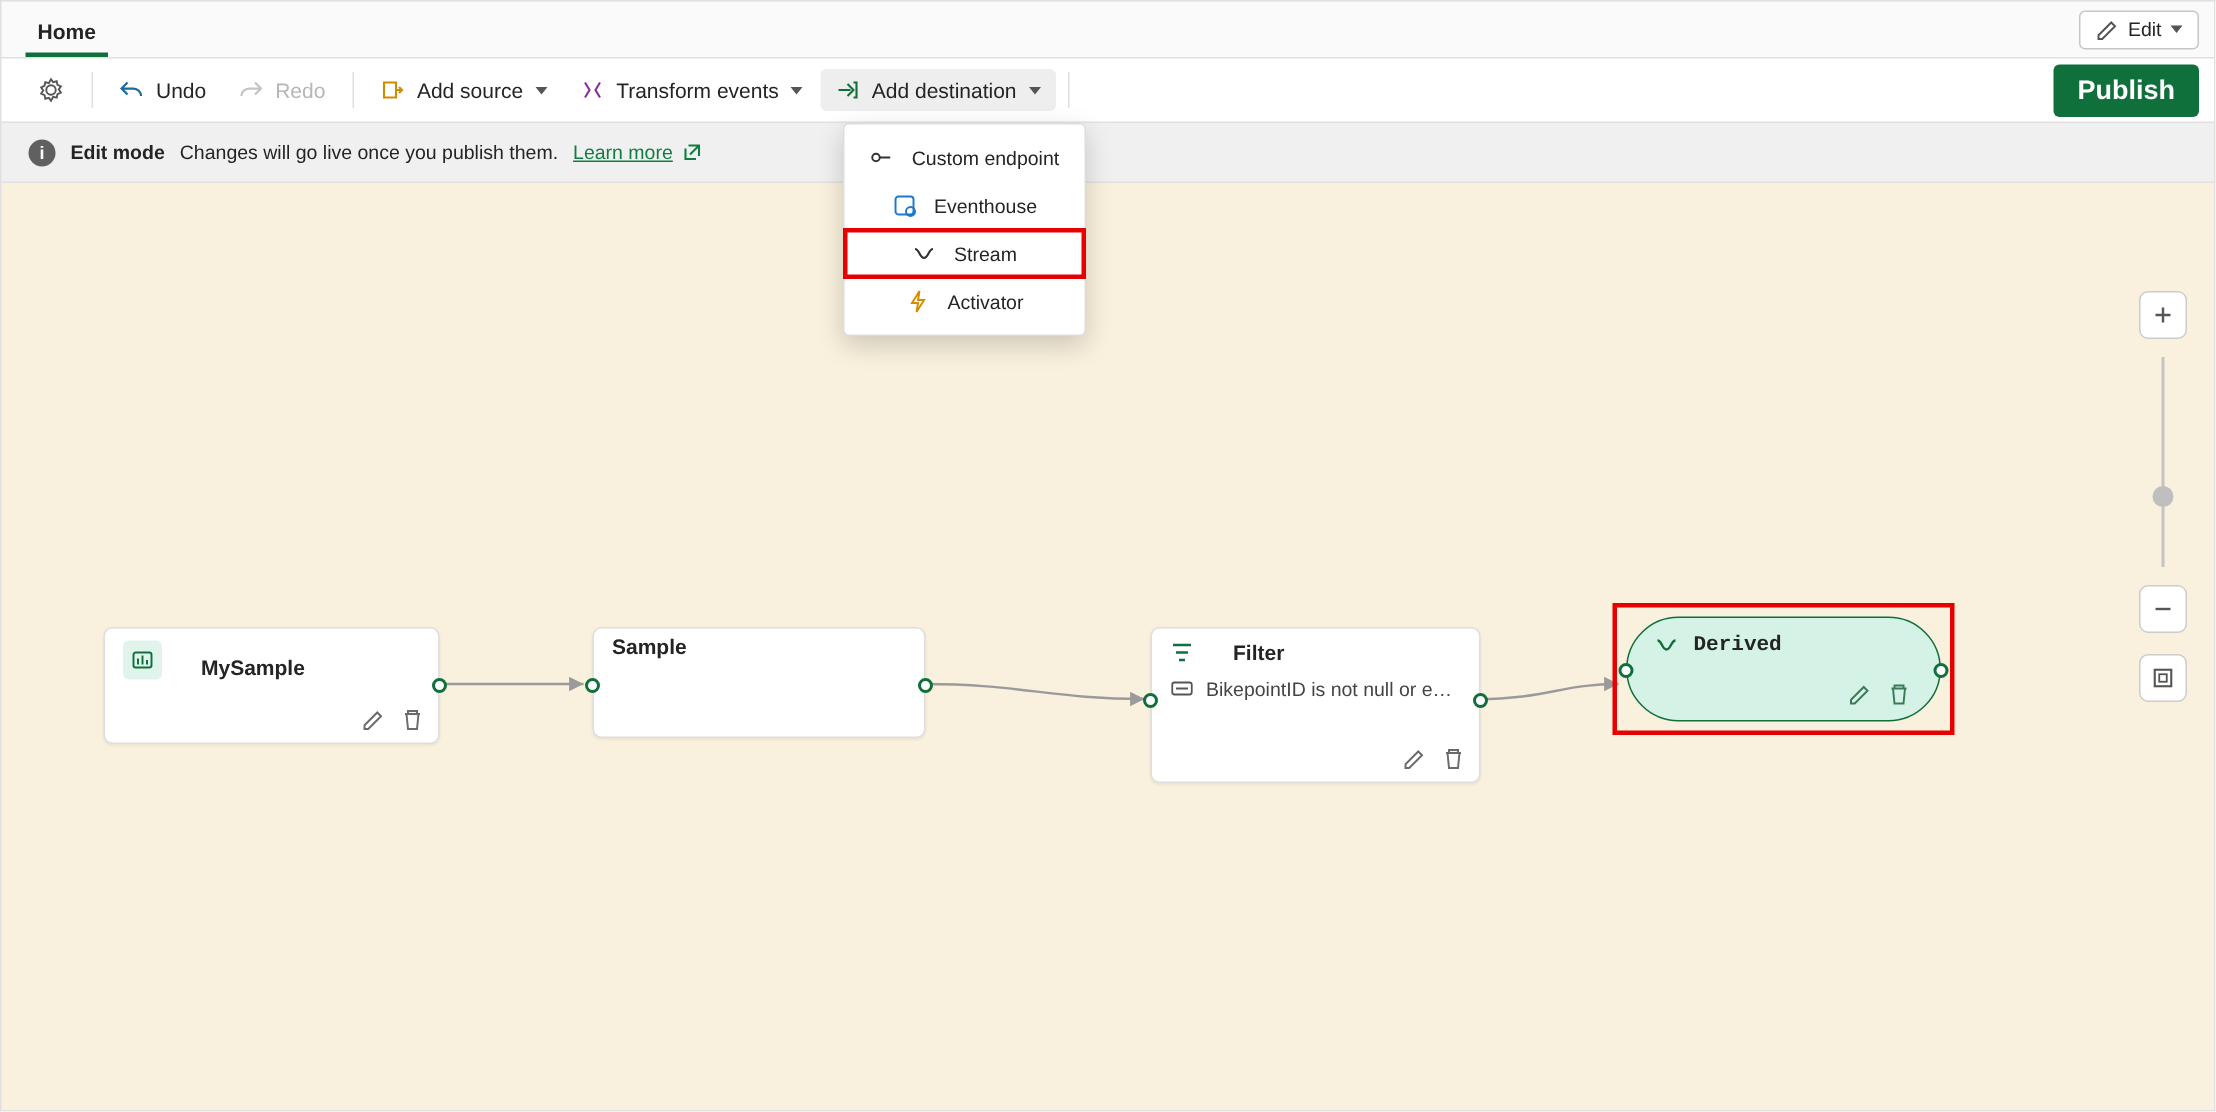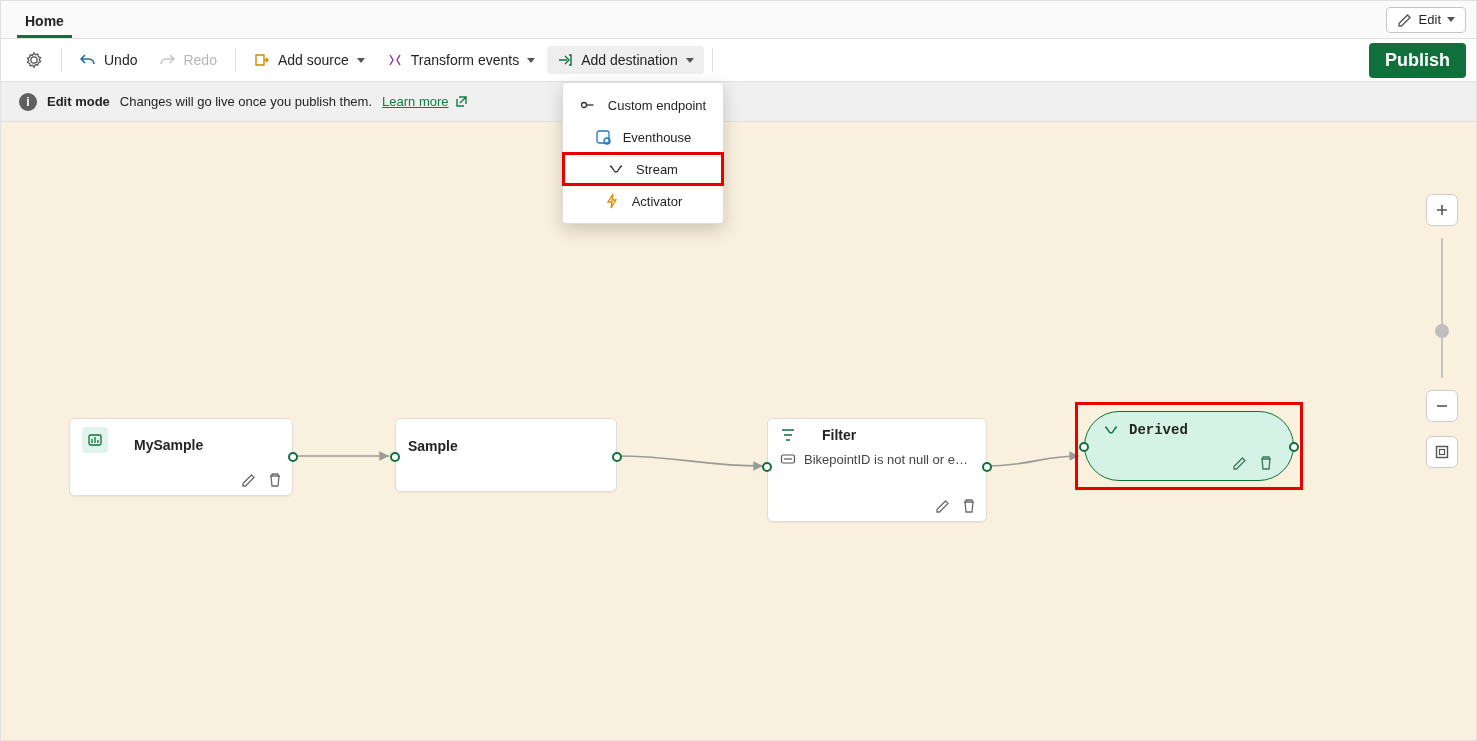--- a/index.html
+++ b/index.html
@@ -313,21 +313,21 @@
       <span class="icon-btn">
         <svg class="ic" viewBox="0 0 16 16">
             <path d="M3 4h10M5 4V2h6v2M4 4l1 10h6l1-10" fill="none" stroke="#6b6b6b" stroke-width="1.3"></path>
           </svg>
       </span>
     </div>
     <div class="port right" style="top:33px"></div>
   </div>
 
   <div class="node" style="left:394px; top:296px; width:222px; height:74px;">
-    <div class="title-row" style="padding-top:19px">
+    <div class="title-row" style="padding-top:4px">
       <span>Sample</span>
     </div>
     <div class="port left" style="top:33px"></div>
     <div class="port right" style="top:33px"></div>
   </div>
 
   <div class="node" style="left:766px; top:296px; width:220px; height:104px;">
     <div class="title-row">
       <svg class="ic" viewBox="0 0 16 16">
         <path d="M2 3h12M4 8h8M6 13h4" stroke="#0f703b" stroke-width="1.6"></path>

